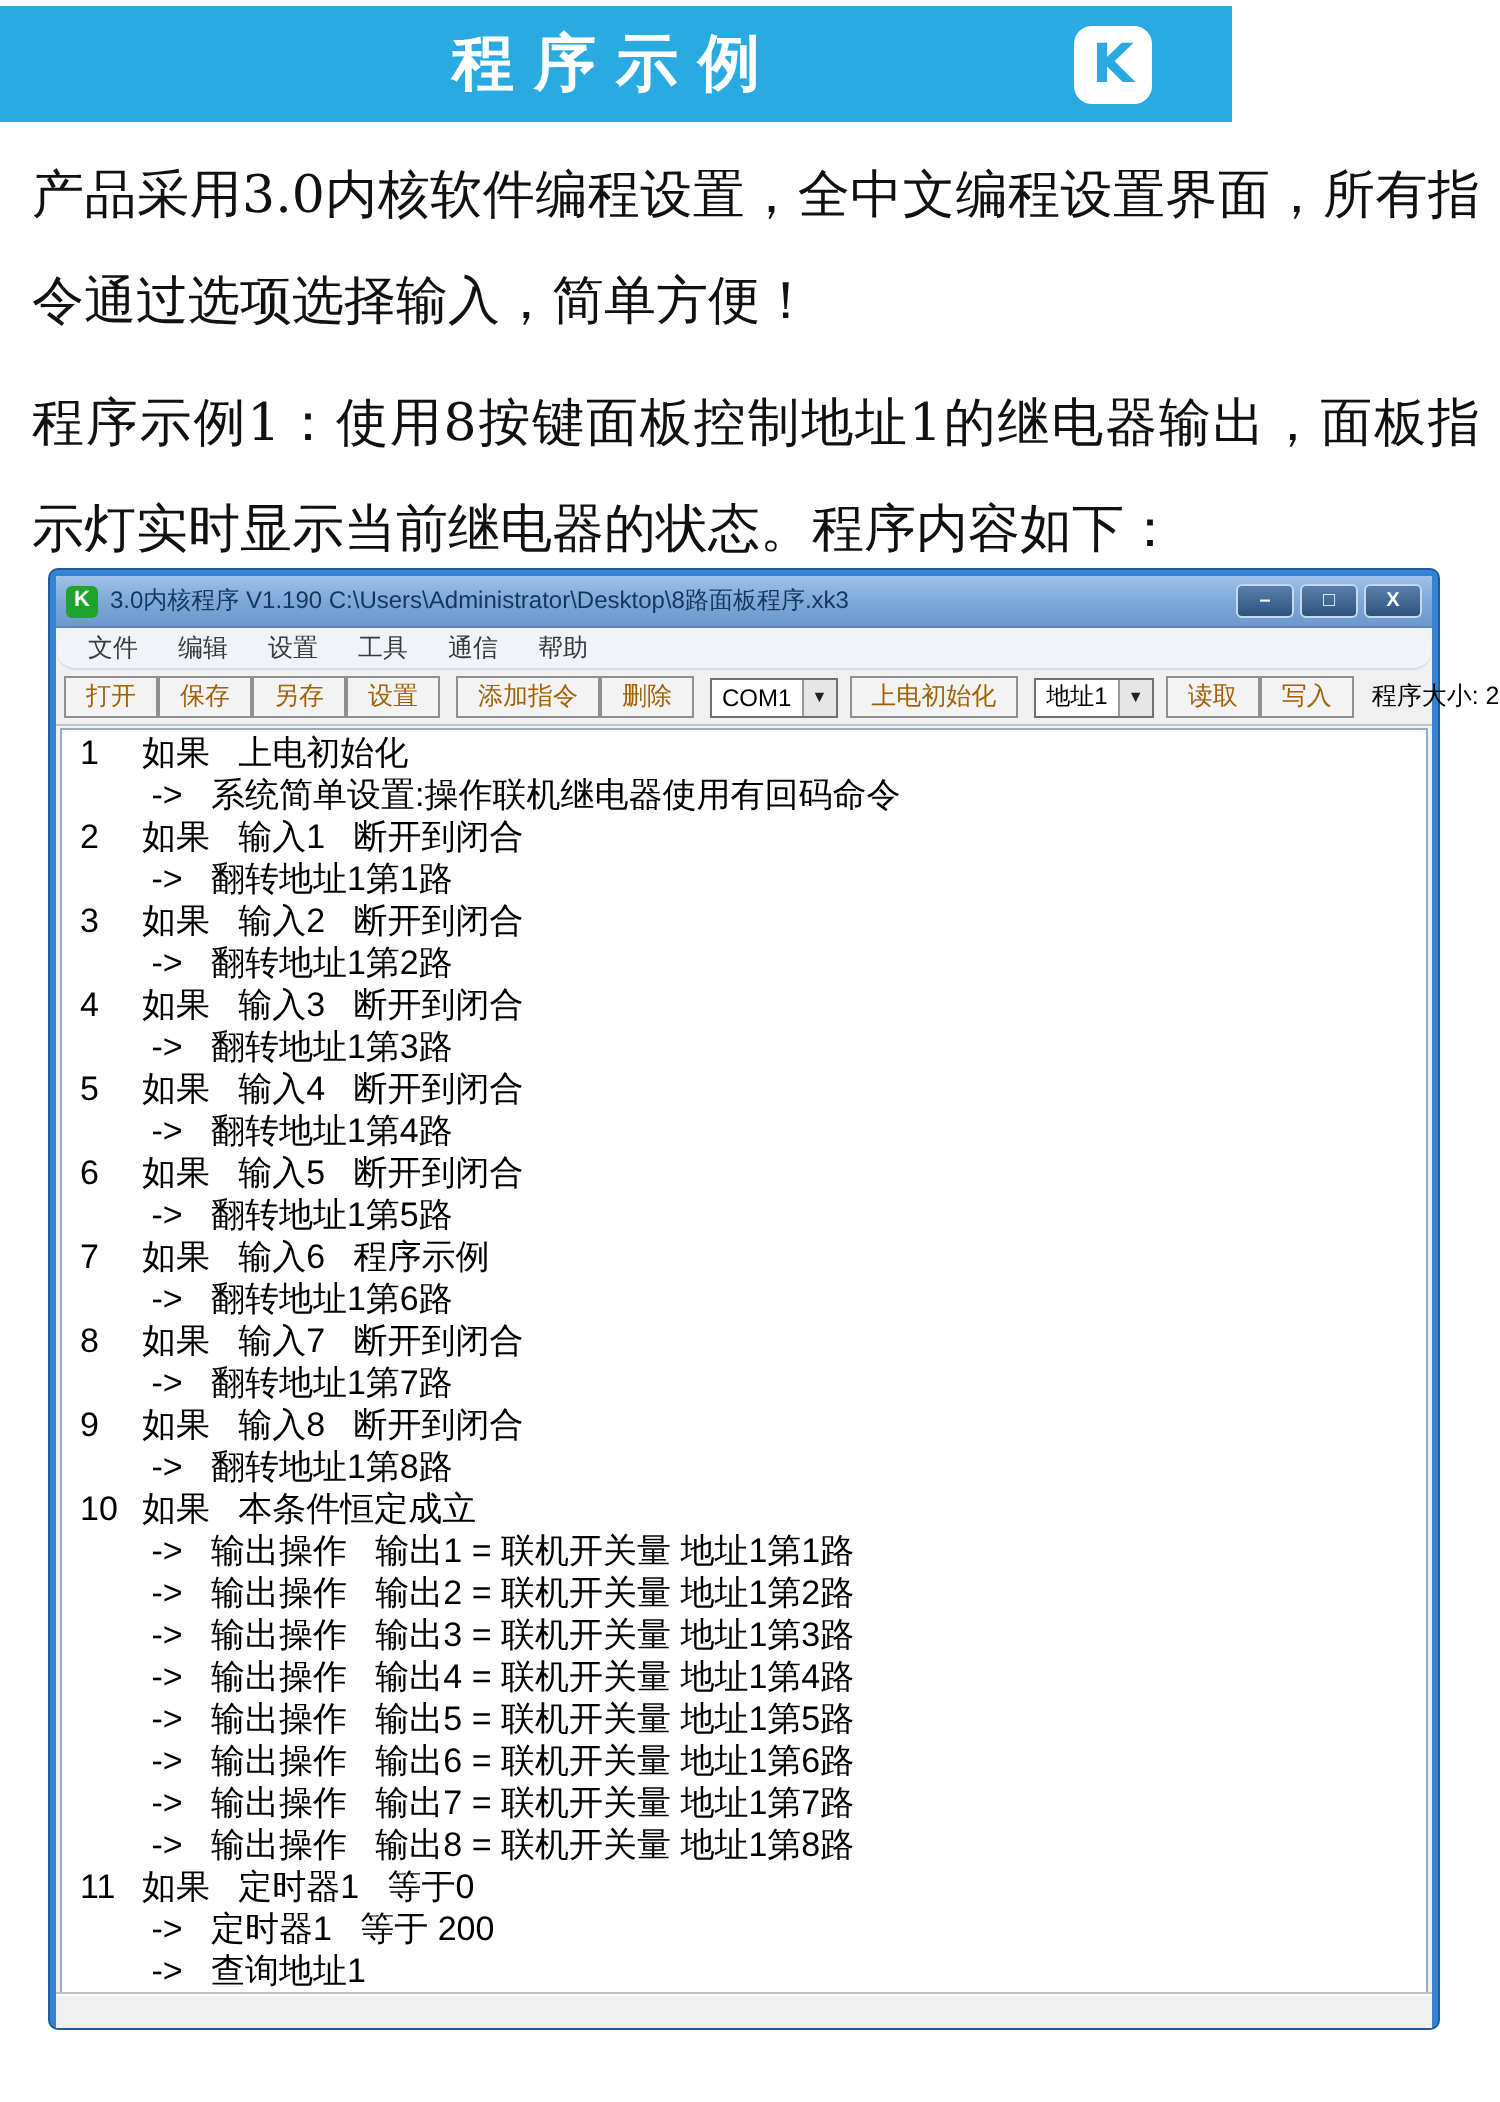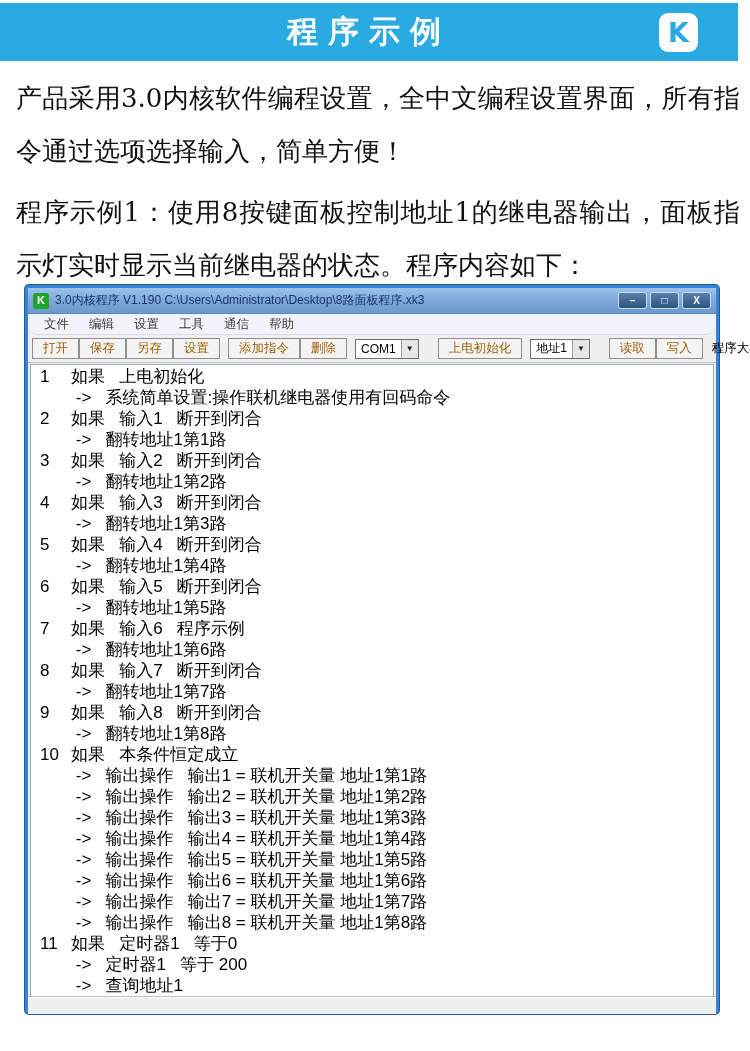--- a/index.html
+++ b/index.html
@@ -3,21 +3,21 @@
 <meta charset="utf-8">
 <style>
   * { margin:0; padding:0; box-sizing:border-box; }
   html,body { background:#ffffff; }
   .page {
     position:relative; width:750px; height:1051px; margin:0 auto;
     background:#ffffff; font-family:"Liberation Sans", sans-serif; overflow:hidden;
   }
   
   .banner {
-    position:absolute; left:0; top:3px; width:738px; height:58px;
+    position:absolute; left:0; top:3px; width:616px; height:58px;
     background:#29abe2; display:flex; align-items:center; justify-content:center;
   }
   .banner-title {
     color:#ffffff; font-size:31px; font-weight:bold; letter-spacing:10px;
     font-family:"DejaVu Serif","Liberation Serif",serif;
   }
   .banner-logo {
     position:absolute; right:40px; top:10px; width:39px; height:39px;
     background:#ffffff; border-radius:9px; display:flex; align-items:center; justify-content:center;
   }
@@ -65,21 +65,21 @@
     background:#f0f0f0; border-bottom:1px solid #c4c4c4; padding:0 4px; font-size:12.5px;
   }
   .tbtn {
     background:#f3f3f3; border:1px solid #8f8f8f; color:#a16207;
     font-size:12.5px; height:21px; line-height:19px; padding:0 10px; margin-right:0;
     font-family:"Liberation Sans",sans-serif; white-space:nowrap;
   }
   .gap-s { width:8px; flex:none; }
   .combo {
     display:flex; align-items:center; height:20px; background:#ffffff;
-    border:1px solid #707070; margin-right:19px;
+    border:1px solid #707070; margin-right:6px;
   }
   .combo .val { font-size:12px; padding:0 5px; white-space:nowrap; }
   .combo .arrow {
     width:17px; height:100%; margin-left:auto; background:#e6e6e6; border-left:1px solid #9a9a9a;
     display:flex; align-items:center; justify-content:center; font-size:8px; color:#222;
   }
   .combo-com { width:76px; }
   .combo-addr { width:88px; }
   .size-label { margin-left:9px; font-size:12.5px; color:#000; white-space:nowrap; }
   

